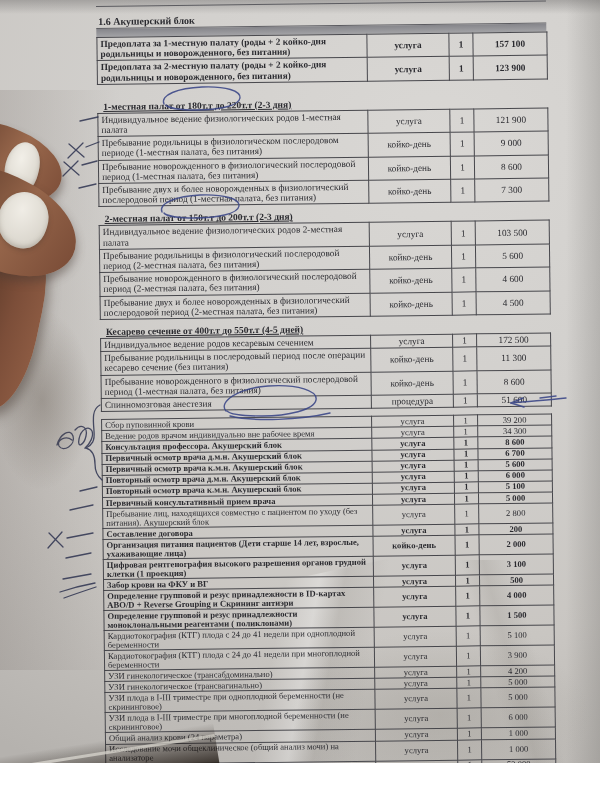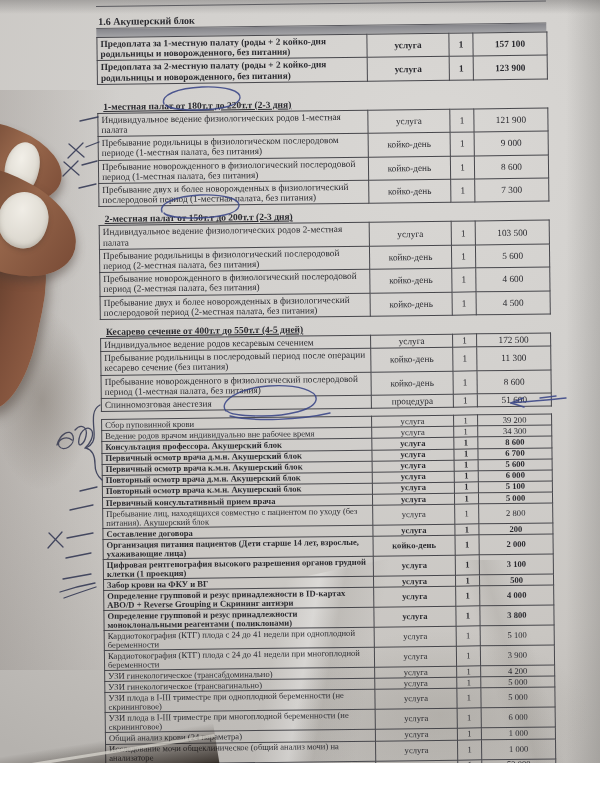--- a/index.html
+++ b/index.html
@@ -309,21 +309,21 @@
           <tr class="bold-row">
           <td class="t-name">Определение групповой и резус принадлежности в ID-картах АВО/D + Reverse Grouping и Скрининг антиэри</td>
           <td class="t-unit">услуга</td>
           <td class="t-qty">1</td>
           <td class="t-price">4 000</td>
         </tr>
           <tr class="bold-row">
           <td class="t-name">Определение групповой и резус принадлежности моноклональными реагентами ( поликлонами)</td>
           <td class="t-unit">услуга</td>
           <td class="t-qty">1</td>
-          <td class="t-price">3 800</td>
+          <td class="t-price">1 500</td>
         </tr>
           <tr>
           <td class="t-name">Кардиотокография (КТГ) плода с 24 до 41 недели при одноплодной беременности</td>
           <td class="t-unit">услуга</td>
           <td class="t-qty">1</td>
           <td class="t-price">5 100</td>
         </tr>
           <tr>
           <td class="t-name">Кардиотокография (КТГ) плода с 24 до 41 недели при многоплодной беременности</td>
           <td class="t-unit">услуга</td>

